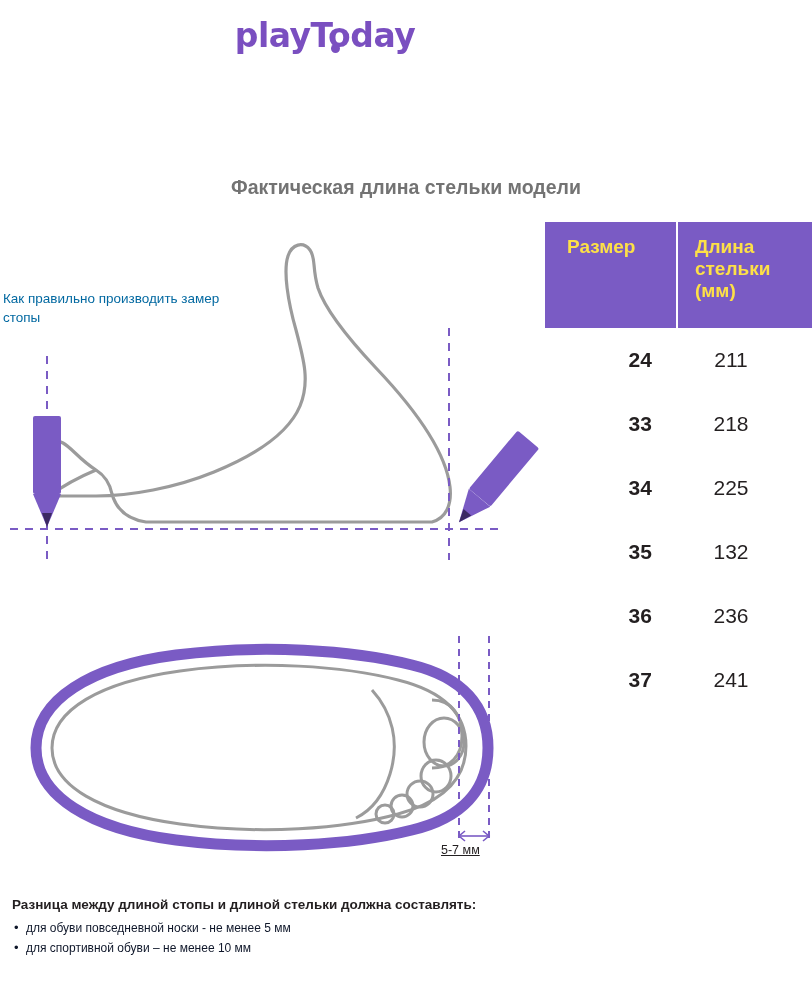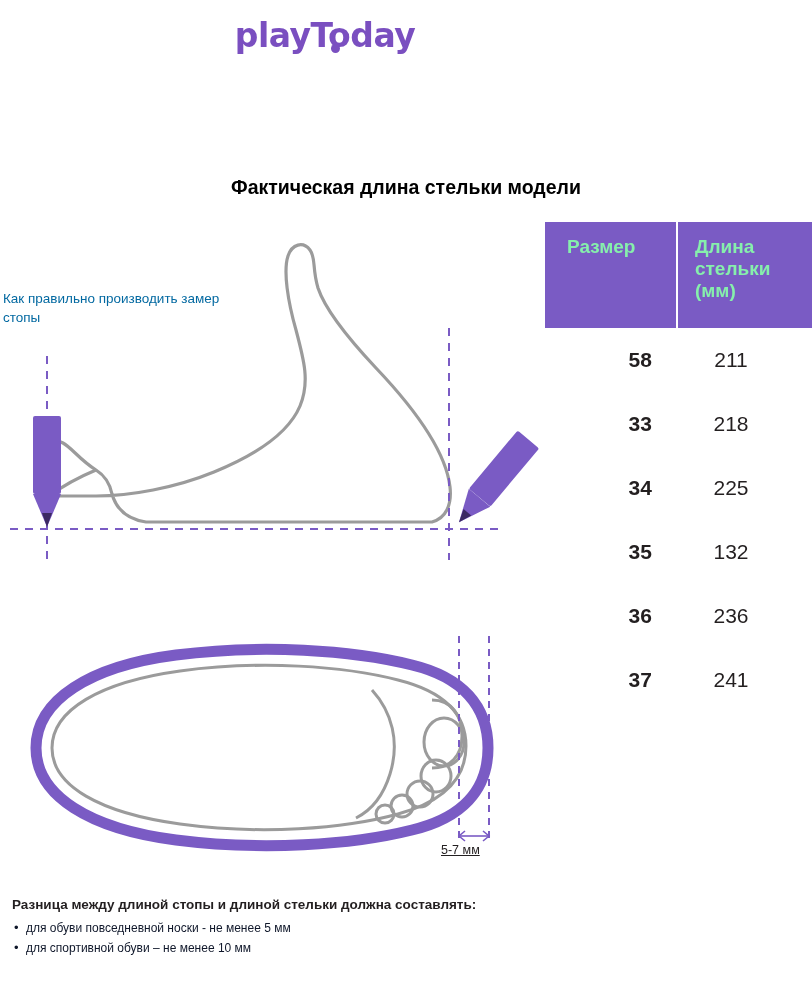--- a/index.html
+++ b/index.html
@@ -41,34 +41,34 @@
 
   
   #chart-title {
     position: absolute;
     top: 176px;
     left: 0;
     width: 812px;
     text-align: center;
     font-size: 19.5px;
     font-weight: bold;
-    color: #000000;
+    color: #737373;
   }
 
   
   #size-table {
     position: absolute;
     top: 222px;
     left: 545px;
     width: 267px;
     border-collapse: collapse;
   }
   #size-table th {
     background: #7a5bc4;
-    color: #86efac;
+    color: #fde047;
     font-size: 19px;
     font-weight: bold;
     text-align: left;
     vertical-align: top;
     padding: 14px 10px 16px 22px;
     height: 106px;
     box-sizing: border-box;
     border-right: 2px solid #ffffff;
   }
   #size-table th:last-child { border-right: none; padding-left: 17px; }
@@ -252,21 +252,21 @@
 
 <table id="size-table">
   <thead>
     <tr>
       <th>Размер</th>
       <th>Длина стельки (мм)</th>
     </tr>
   </thead>
   <tbody>
     <tr>
-      <td class="size-cell">58</td>
+      <td class="size-cell">24</td>
       <td class="len-cell">211</td>
     </tr>
     <tr>
       <td class="size-cell">33</td>
       <td class="len-cell">218</td>
     </tr>
     <tr>
       <td class="size-cell">34</td>
       <td class="len-cell">225</td>
     </tr>

